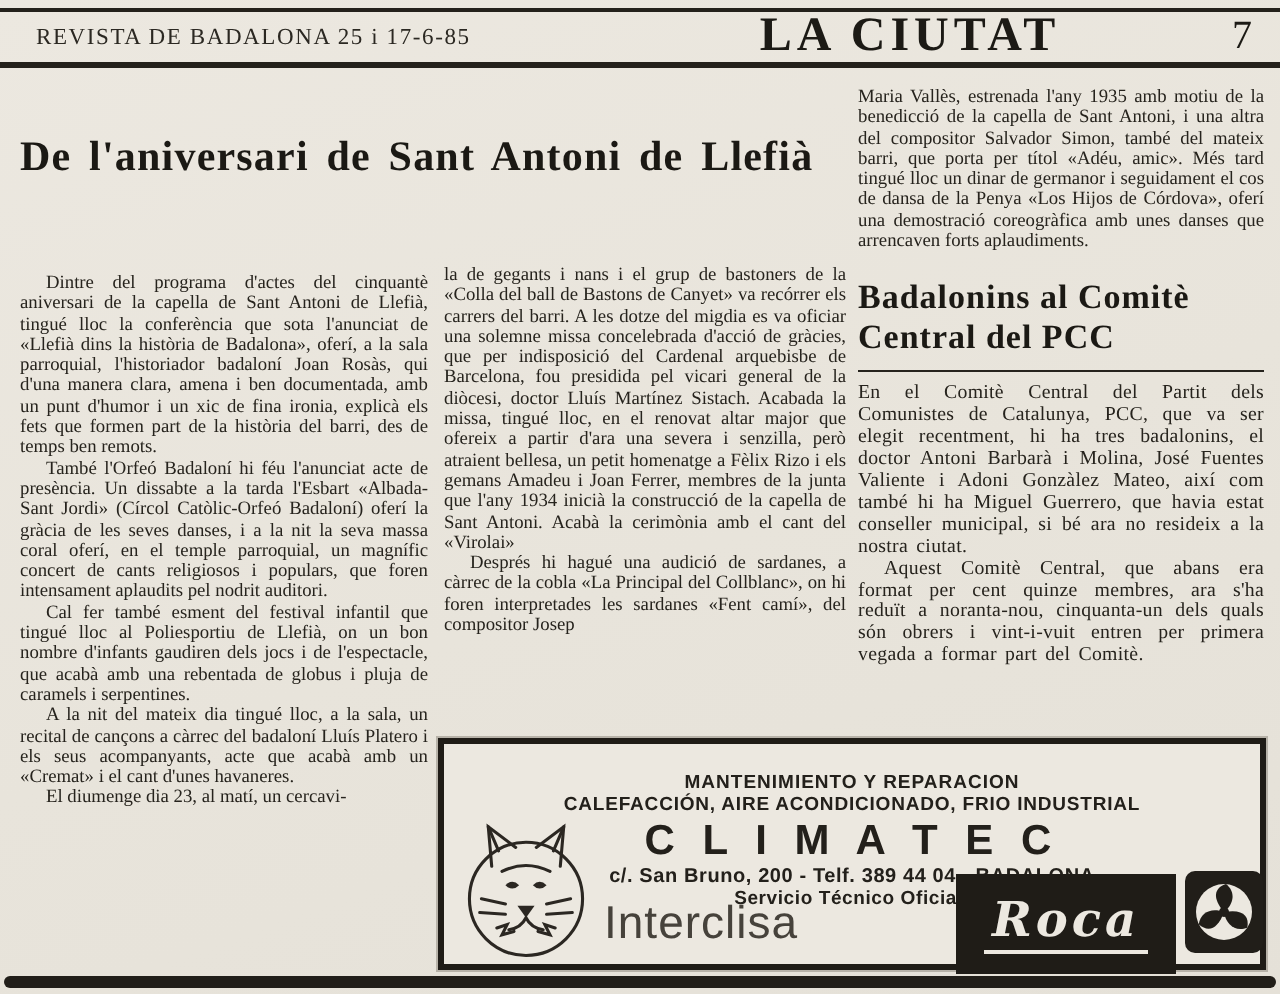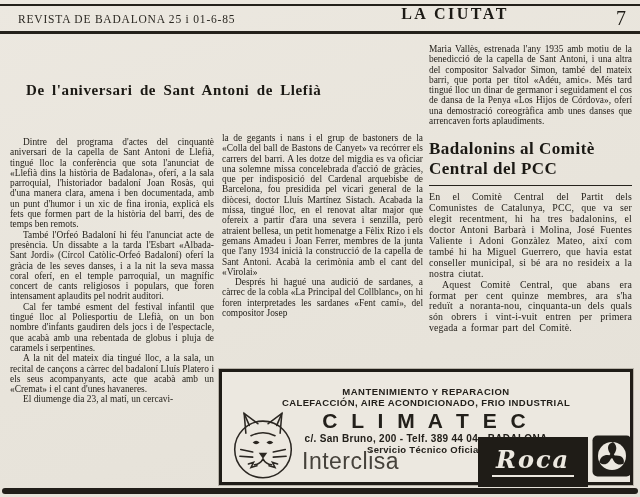--- a/index.html
+++ b/index.html
@@ -16,30 +16,30 @@
   
   .rule{position:absolute;left:0;right:0;background:#24211b;}
   .rule.top{top:4px;height:2px;}
   .rule.mid{top:31px;height:3px;}
   .masthead{
     position:absolute;left:18px;top:13px;
     font-size:11.5px;letter-spacing:.8px;color:#2b2822;white-space:nowrap;
   }
   .section-title{
     position:absolute;left:340px;top:5px;width:230px;text-align:center;
-    font-size:16px;font-weight:bold;letter-spacing:2.5px;color:#1c1a15;
+    font-size:24px;font-weight:bold;letter-spacing:2.5px;color:#1c1a15;
   }
   .page-number{
     position:absolute;right:14px;top:7px;
     font-size:20px;color:#1c1a15;
   }
   
   .headline{
-    position:absolute;left:10px;top:66px;width:430px;margin:16px;
-    font-size:15px;font-weight:bold;letter-spacing:.6px;color:#1b1914;
+    position:absolute;left:10px;top:66px;width:430px;margin:0;
+    font-size:21px;font-weight:bold;letter-spacing:.6px;color:#1b1914;
     word-spacing:3px;
   }
   .col{position:absolute;text-align:justify;color:#26231d;}
   .col p{margin:0;text-indent:13px;}
   .col.flush-first p:first-child{text-indent:0;}
   .col1{left:10px;top:137px;width:204px;font-size:9.4px;line-height:10.3px;}
   .col2{left:222px;top:133px;width:201px;font-size:9.4px;line-height:10.3px;}
   .col3{left:429px;top:44px;width:203px;font-size:9.4px;line-height:10.3px;}
   .pcc-headline{
     margin:13px 0 6px 0;
@@ -82,21 +82,21 @@
     position:absolute;left:2px;right:2px;top:488px;height:6px;
     background:#211e19;border-radius:3px;
   }
 </style>
 </head>
 <body>
 
 <div class="page">
 
   <div class="rule top"></div>
-  <span class="masthead">REVISTA DE BADALONA 25 i 01-6-85</span>
+  <span class="masthead">REVISTA DE BADALONA 25 i 17-6-85</span>
   <span class="section-title">LA CIUTAT</span>
   <span class="page-number">7</span>
   <div class="rule mid"></div>
 
   <h1 class="headline">De l'aniversari de Sant Antoni de Llefià</h1>
 
   <div class="col col1">
       <p>Dintre del programa d'actes del cinquantè aniversari de la capella de Sant Antoni de Llefià, tingué lloc la conferència que sota l'anunciat de «Llefià dins la història de Badalona», oferí, a la sala parroquial, l'historiador badaloní Joan Rosàs, qui d'una manera clara, amena i ben documentada, amb un punt d'humor i un xic de fina ironia, explicà els fets que formen part de la història del barri, des de temps ben remots.</p>
       <p>També l'Orfeó Badaloní hi féu l'anunciat acte de presència. Un dissabte a la tarda l'Esbart «Albada-Sant Jordi» (Círcol Catòlic-Orfeó Badaloní) oferí la gràcia de les seves danses, i a la nit la seva massa coral oferí, en el temple parroquial, un magnífic concert de cants religiosos i populars, que foren intensament aplaudits pel nodrit auditori.</p>
       <p>Cal fer també esment del festival infantil que tingué lloc al Poliesportiu de Llefià, on un bon nombre d'infants gaudiren dels jocs i de l'espectacle, que acabà amb una rebentada de globus i pluja de caramels i serpentines.</p>

